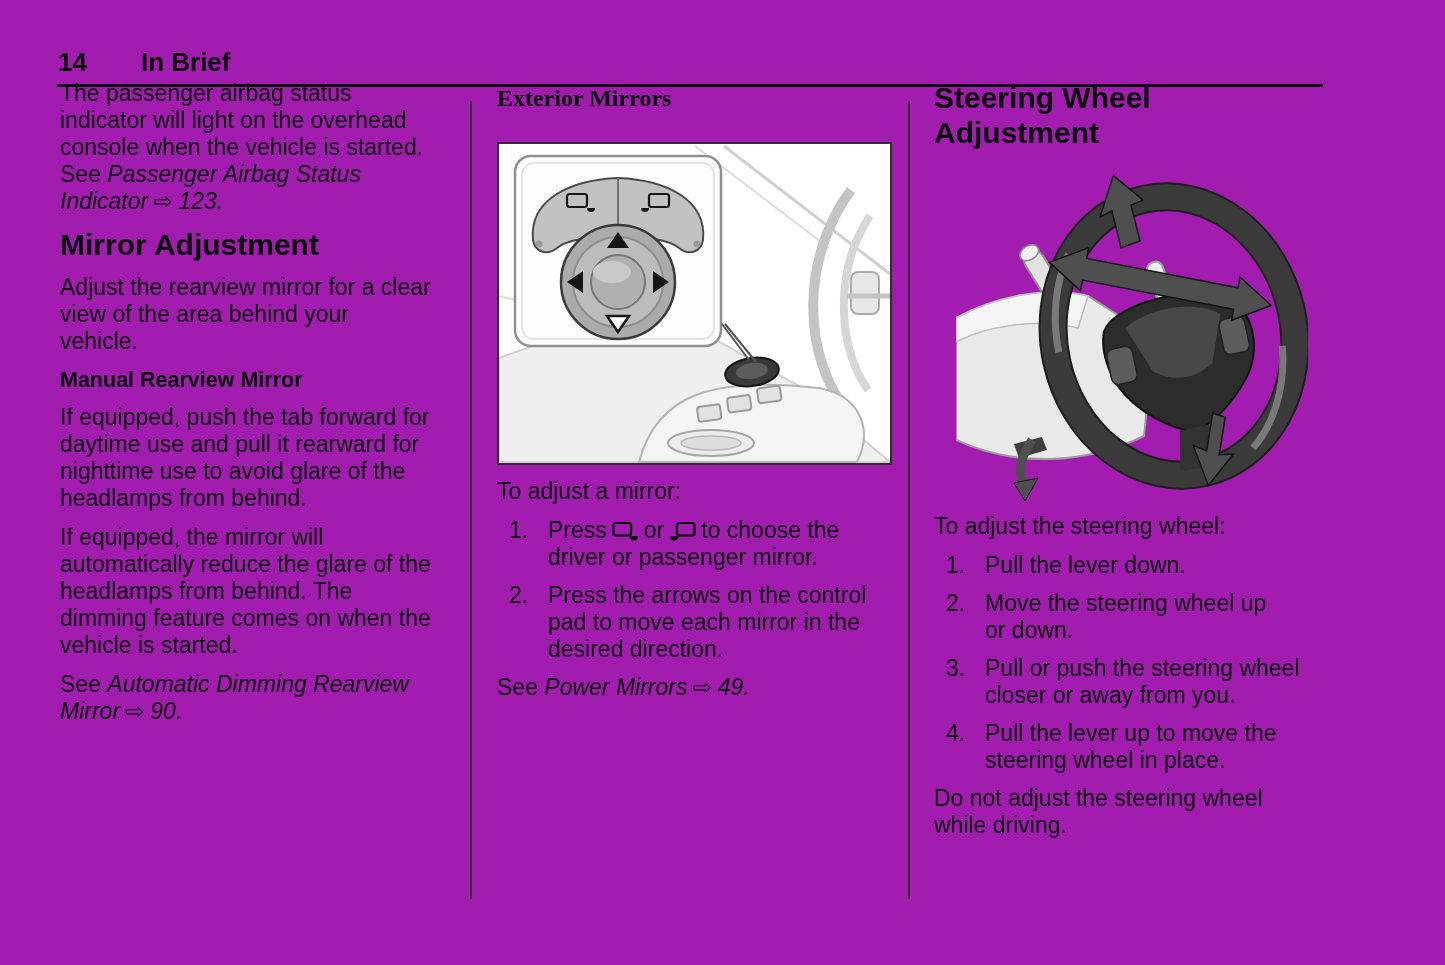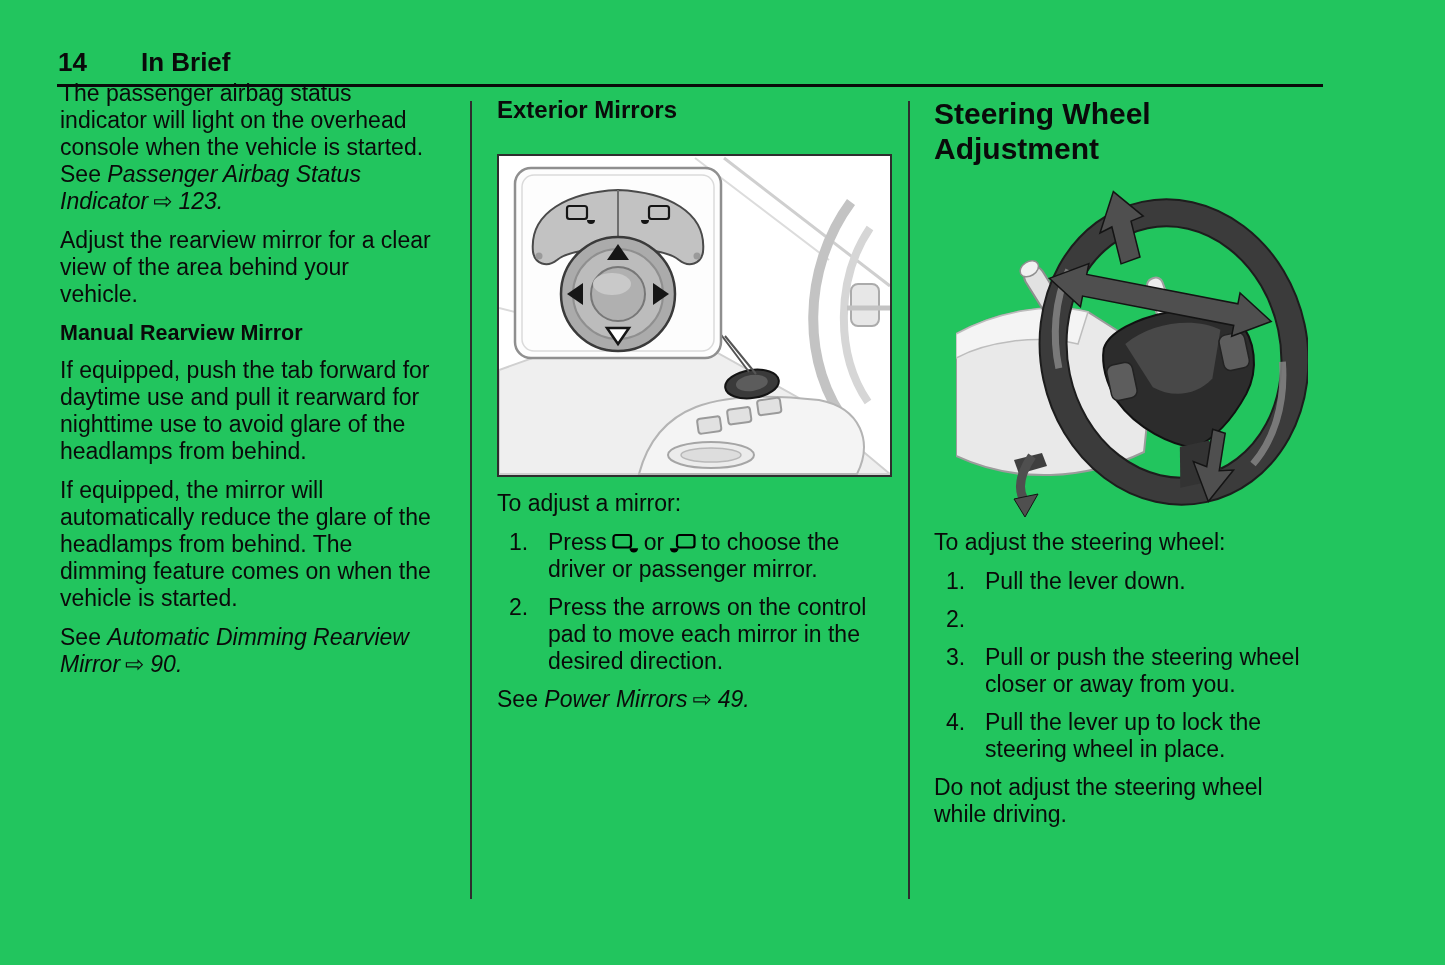--- a/index.html
+++ b/index.html
@@ -1,36 +1,36 @@
 <!DOCTYPE html>
 <html><head>
 <meta charset="utf-8">
 <style>
   html,body{margin:0;padding:0;background:#ffffff;}
   .page{
-    position:relative;width:1445px;height:965px;background:#22c55e;
+    position:relative;width:1445px;height:965px;background:#a21caf;
     color:#0a0a0a;font-family:"Liberation Sans",sans-serif;
     font-size:23px;line-height:27px;overflow:hidden;
   }
   .t{white-space:pre-wrap;}
   .page-header{position:absolute;left:58px;top:49px;font-size:26px;font-weight:bold;}
   .page-header .chapter{margin-left:54px;}
   .head-rule{position:absolute;left:57px;top:84px;width:1266px;height:3px;background:#0a0a0a;}
   .vdiv{position:absolute;top:101px;height:798px;width:2px;background:#2e2e2e;}
   .vdiv.d1{left:470px;}
   .vdiv.d2{left:908px;}
   .col{position:absolute;top:80px;}
   .col.c1{left:60px;width:402px;}
   .col.c2{left:497px;width:402px;}
   .col.c3{left:934px;width:402px;}
   .col p{margin:0 0 12px 0;}
   .h1{font-size:30px;line-height:35px;font-weight:bold;margin:12px 0 12px 0;white-space:pre-wrap;}
-  .h1.first{margin-top:16px;}
+  .h1.first{margin-top:0;}
   .h2{font-size:24px;line-height:28px;font-weight:bold;margin:6px 0 11px 0;}
-  .h2.first{margin-top:16px;}
+  .h2.first{margin-top:4px;font-family:Liberation Serif, serif;}
   .h3{font-size:21.5px;line-height:26px;font-weight:bold;margin:8px 0 11px 0;white-space:pre-wrap;}
   .xref i{}
   .xref .arrow{font-style:normal;padding:0 6px 0 5px;}
   .fig1{width:391px;height:319px;border:2px solid #2e2e2e;box-sizing:content-box;margin:30px 0 13px 0;background:#fff;}
   .fig2{width:352px;height:333px;margin:18px 0 12px 22px;}
   .steps{margin:0;}
   .step{display:flex;margin-bottom:11px;}
   .step .num{flex:0 0 51px;padding-left:12px;box-sizing:border-box;}
   .step .txt{flex:1 1 auto;}
   .mirror-ico{display:inline-block;vertical-align:-4px;margin:0 5px;}
@@ -50,20 +50,21 @@
   <div class="vdiv d1"></div>
   <div class="vdiv d2"></div>
 
   <section class="col c1">
     <p class="xref"><span class="t">The passenger airbag status
 indicator will light on the overhead
 console when the vehicle is started.
 See </span><i class="t">Passenger Airbag Status
 Indicator</i><span class="arrow">⇨</span><i>123.</i></p>
 
+    <div class="h1">Mirror Adjustment</div>
     <p class="t">Adjust the rearview mirror for a clear
 view of the area behind your
 vehicle.</p>
 
     <div class="h3">Manual Rearview Mirror</div>
     <p class="t">If equipped, push the tab forward for
 daytime use and pull it rearward for
 nighttime use to avoid glare of the
 headlamps from behind.</p>
 
@@ -225,29 +226,31 @@
 
     <p>To adjust the steering wheel:</p>
 
     <div class="steps">
       <div class="step">
         <span class="num">1.</span>
         <span class="txt t">Pull the lever down.</span>
       </div>
       <div class="step">
         <span class="num">2.</span>
+        <span class="txt t">Move the steering wheel up
+or down.</span>
       </div>
       <div class="step">
         <span class="num">3.</span>
         <span class="txt t">Pull or push the steering wheel
 closer or away from you.</span>
       </div>
       <div class="step">
         <span class="num">4.</span>
-        <span class="txt t">Pull the lever up to lock the
+        <span class="txt t">Pull the lever up to move the
 steering wheel in place.</span>
       </div>
     </div>
 
     <p class="t">Do not adjust the steering wheel
 while driving.</p>
   </section>
 
 </div>
 

